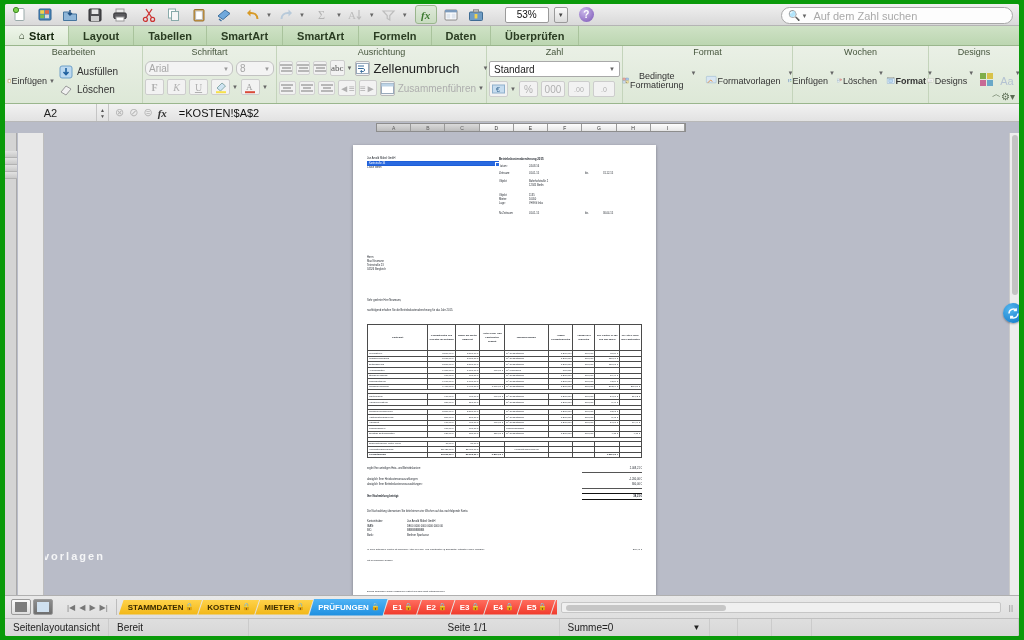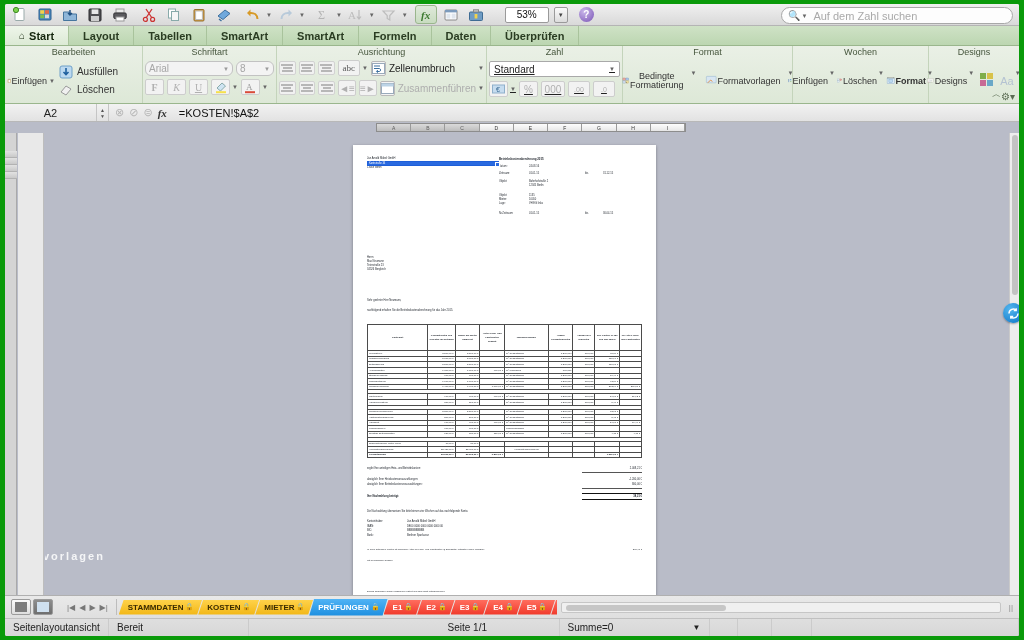--- a/index.html
+++ b/index.html
@@ -546,21 +546,21 @@
               <span>abc</span>
             </div>
           <span class="tcaret">▼</span>
           <div class="sq" style="width:17px;height:15px;">
             <svg width="13" height="11" viewBox="0 0 13 11">
                 <rect x=".5" y=".5" width="12" height="10" fill="#fff" stroke="#9ab"></rect>
                 <path d="M2 3h6M2 5.5h5.5a1.6 1.6 0 010 3H5" stroke="#3a6f9e" fill="none"></path>
                 <path d="M5.8 7l-1.4 1.5 1.4 1.4" stroke="#3a6f9e" fill="none"></path>
               </svg>
           </div>
-          <span style="font-size:10px;">Zellenumbruch</span>
+          <span style="font-size:13px;">Zellenumbruch</span>
           <span class="tcaret" style="margin-left:20px;">▼</span>
         </div>
         <div style="display:flex;gap:3px;align-items:center;">
           <div class="alnbtn">
               <i style="width:12px"></i>
               <i style="width:8px"></i>
               <i style="width:12px"></i>
             </div>
           <div class="alnbtn">
               <i style="width:12px"></i>
@@ -581,21 +581,21 @@
               </svg>
           </div>
           <span class="ritem dis">Zusammenführen</span>
           <span class="tcaret">▼</span>
         </div>
       </div>
     </div>
 
     <div class="rgroup" style="width:136px">
       <div class="rglabel">Zahl</div>
-      <div class="rgbody" style="flex-direction:column;gap:4px;align-items:stretch;padding-top:3px;text-decoration:underline;">
+      <div class="rgbody" style="flex-direction:column;gap:4px;align-items:stretch;padding-top:3px;">
         <div class="numbox" style="width:auto">
           <span style="flex:1">Standard</span>
           <span class="ar" style="font-size:6px;color:#666;">▼</span>
         </div>
         <div style="display:flex;gap:3px;align-items:center;">
           <div class="fmtbtn">
             <svg width="13" height="11" viewBox="0 0 13 11">
                 <rect x=".5" y="1" width="12" height="8" fill="#c6dcef" stroke="#8fb0cb"></rect>
                 <text x="4" y="8" font-size="7" fill="#3b6b94">€</text>
               </svg>

